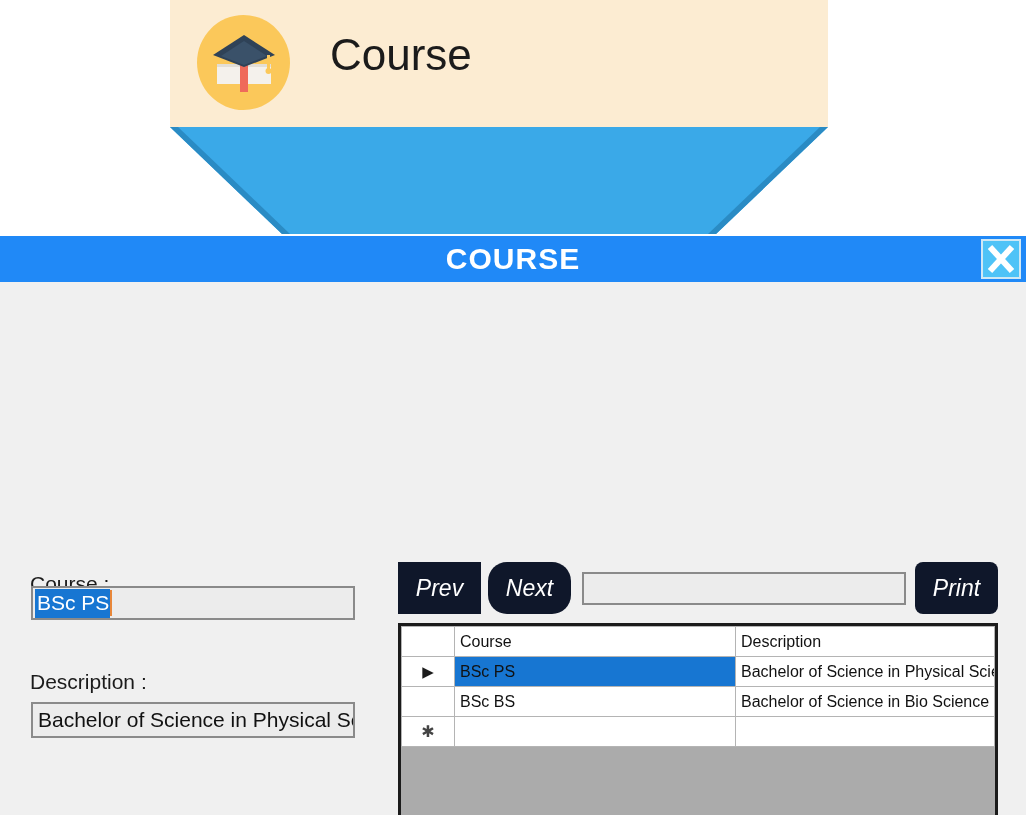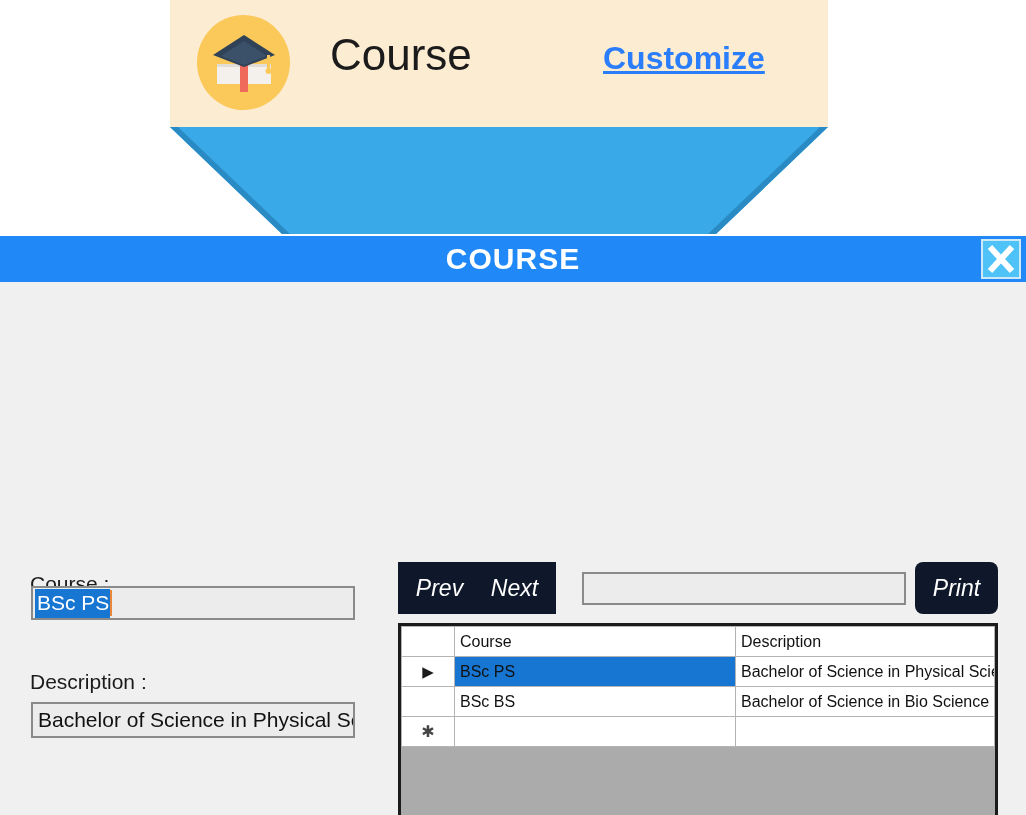--- a/index.html
+++ b/index.html
@@ -175,21 +175,21 @@
     color: #ffffff;
     font-size: 23px;
     font-style: italic;
     display: flex;
     align-items: center;
     justify-content: center;
     cursor: pointer;
     font-family: "Liberation Sans", sans-serif;
   }
   #btn-prev  { left: 398px; top: 326px; width: 83px; height: 52px; }
-  #btn-next  { left: 473px; top: 326px; width: 83px; height: 52px; }
+  #btn-next  { left: 488px; top: 326px; width: 83px; height: 52px; border-radius: 19px; }
   #btn-print { left: 915px; top: 326px; width: 83px; height: 52px; border-radius: 8px; }
   #search-input {
     position: absolute;
     left: 582px; top: 336px;
     width: 324px; height: 33px;
     box-sizing: border-box;
     background: #ececec;
     border: 2px solid #8a8a8a;
     font-size: 18px;
     font-family: "Liberation Sans", sans-serif;
@@ -265,21 +265,20 @@
       <path d="M33 2 L64 22 L33 34 L2 22 Z" fill="#2f4257"></path>
       <path d="M33 8 L56 23 L33 32 L10 23 Z" fill="#3a5169"></path>
 
       <rect x="56" y="22" width="3" height="14" fill="#fbc85a"></rect>
       <circle cx="57.5" cy="38" r="3" fill="#fbc85a"></circle>
     </svg>
   </div>
 
   <div id="header-title">Course</div>
 
-  <a id="header-customize">Customize</a>
 </div>
 
 <div id="funnel">
   <svg width="658" height="111" viewBox="0 0 658 111">
     <polygon points="0,0 658,0 546,107 112,107" fill="#3aa9e8"></polygon>
     <polygon points="0,0 8,0 120,107 112,107" fill="#2a8bc4"></polygon>
     <polygon points="650,0 658,0 546,107 538,107" fill="#2a8bc4"></polygon>
   </svg>
 </div>
 

